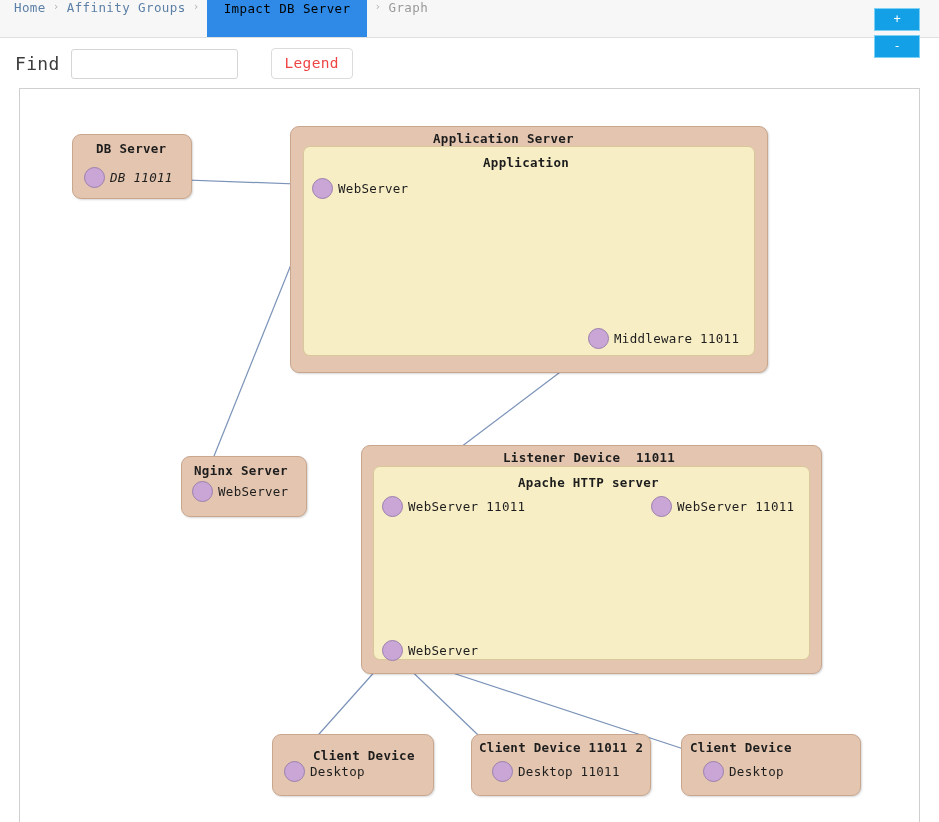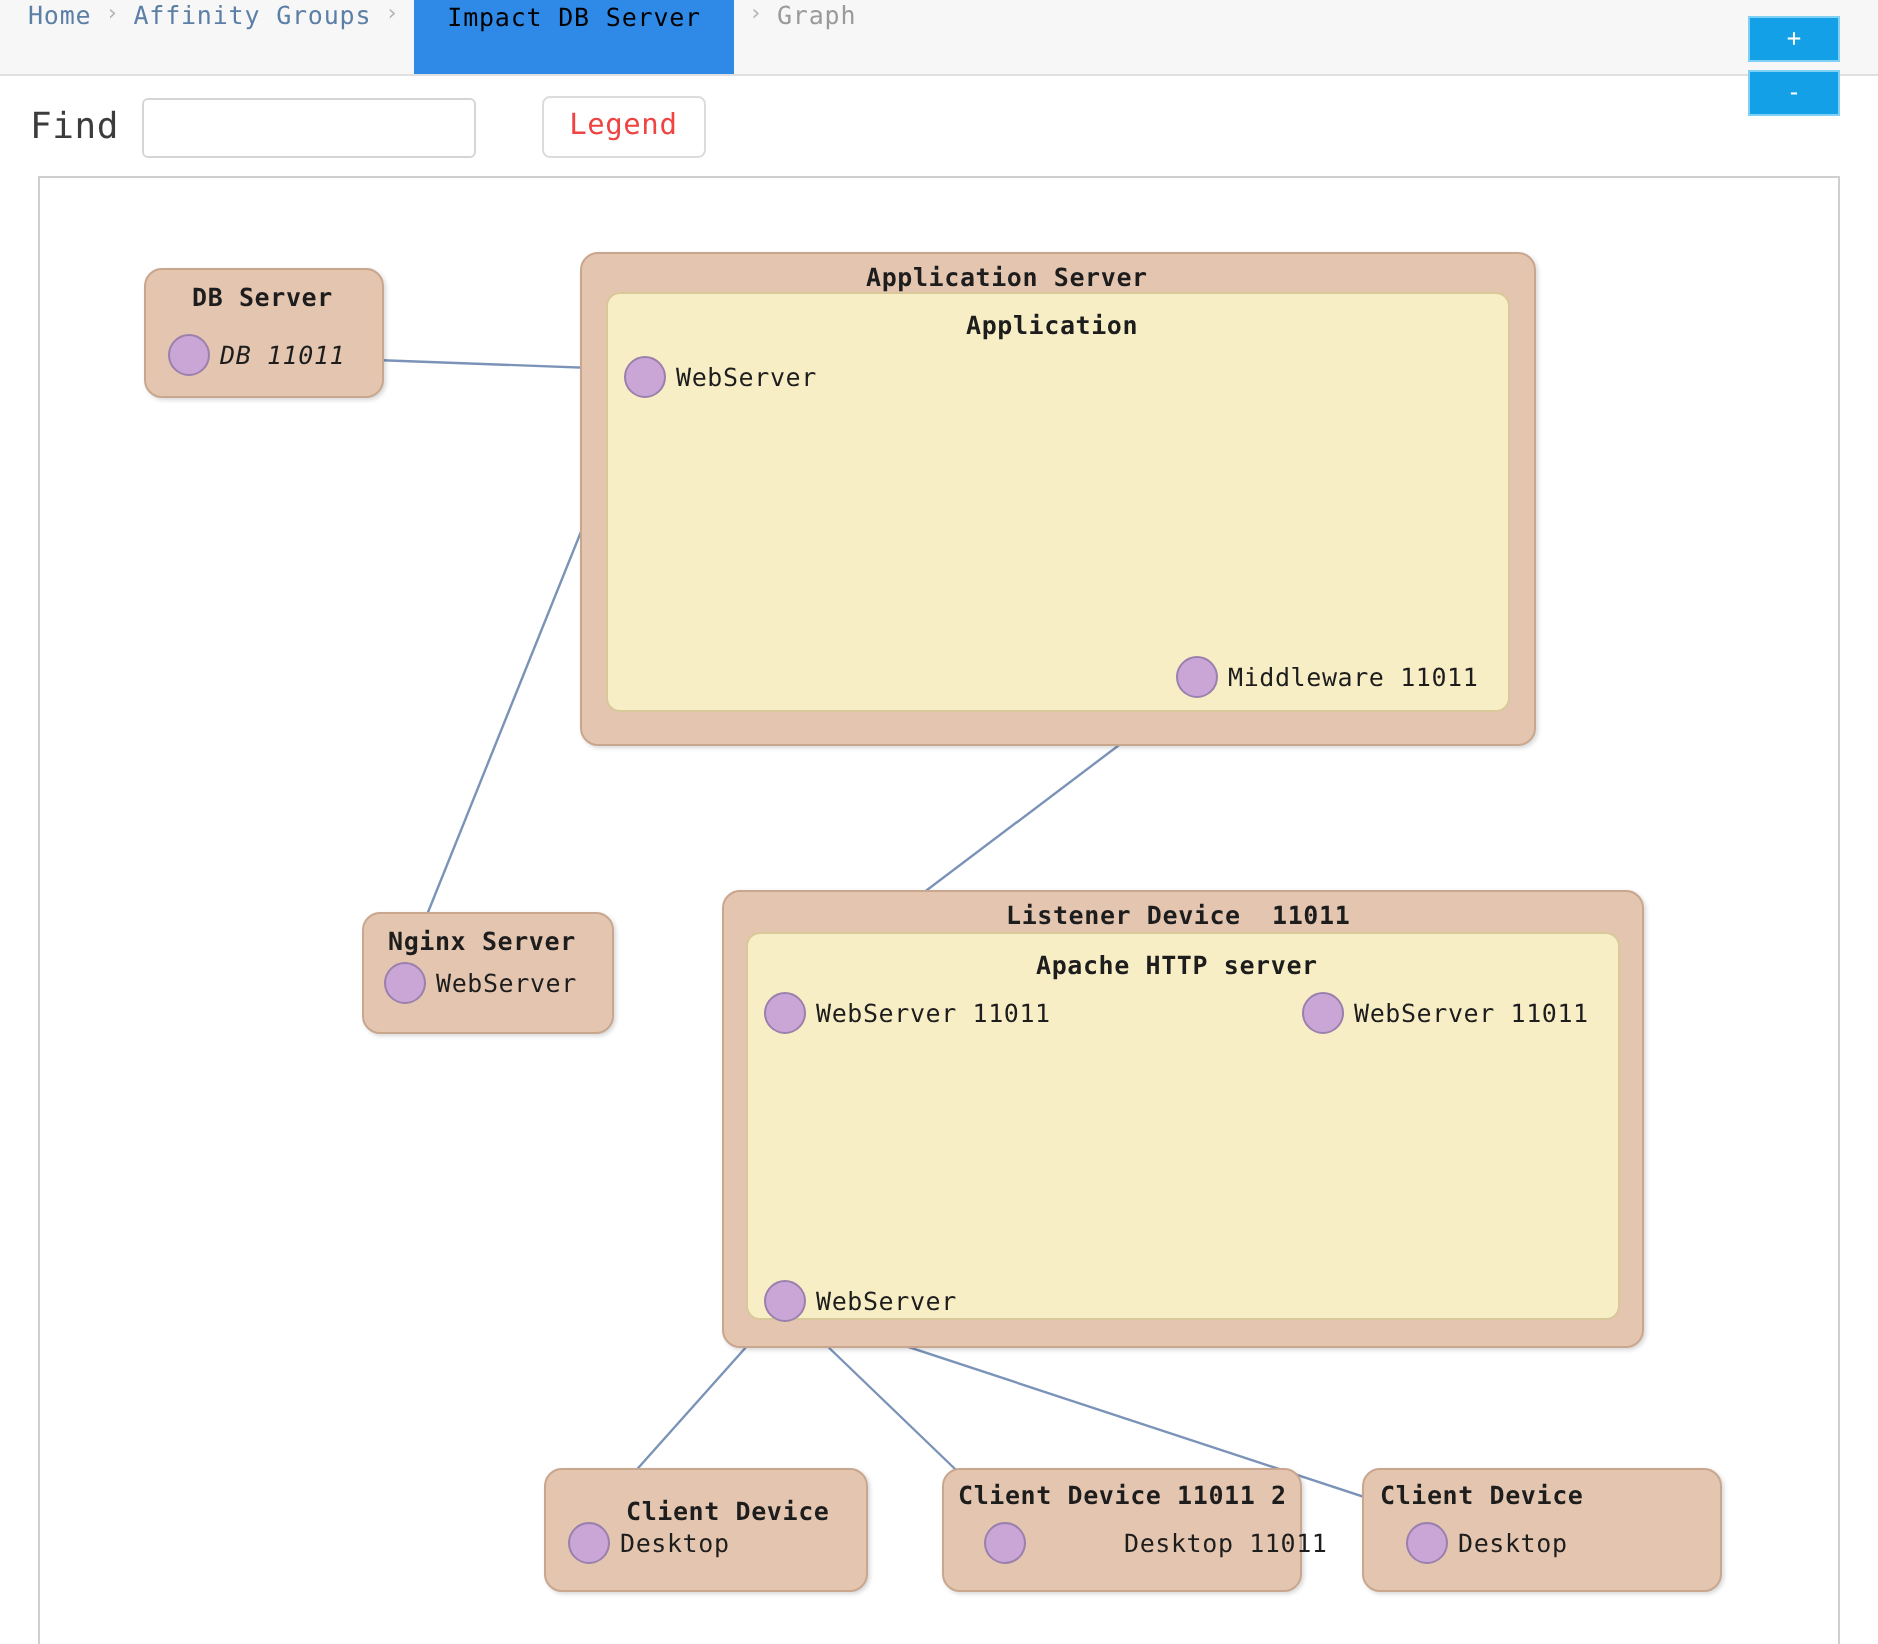--- a/index.html
+++ b/index.html
@@ -230,21 +230,21 @@
     </div>
   <div id="nodes-layer">
       <div class="node" style="left: 64px; top: 78px; font-style: italic;"><span class="node-dot"></span><span class="node-label">DB 11011</span></div>
       <div class="node" style="left: 292px; top: 89px;"><span class="node-dot"></span><span class="node-label">WebServer</span></div>
       <div class="node" style="left: 568px; top: 239px;"><span class="node-dot"></span><span class="node-label">Middleware 11011</span></div>
       <div class="node" style="left: 172px; top: 392px;"><span class="node-dot"></span><span class="node-label">WebServer</span></div>
       <div class="node" style="left: 362px; top: 407px;"><span class="node-dot"></span><span class="node-label">WebServer 11011</span></div>
       <div class="node" style="left: 631px; top: 407px;"><span class="node-dot"></span><span class="node-label">WebServer 11011</span></div>
       <div class="node" style="left: 362px; top: 551px;"><span class="node-dot"></span><span class="node-label">WebServer</span></div>
       <div class="node" style="left: 264px; top: 672px;"><span class="node-dot"></span><span class="node-label">Desktop</span></div>
-      <div class="node" style="left: 472px; top: 672px; gap: 44px;"><span class="node-dot"></span><span class="node-label">Desktop 11011</span></div>
+      <div class="node" style="left: 472px; top: 672px;"><span class="node-dot"></span><span class="node-label">Desktop 11011</span></div>
       <div class="node" style="left: 683px; top: 672px;"><span class="node-dot"></span><span class="node-label">Desktop</span></div>
     </div>
 </div>
 
 <div id="zoom-controls">
   <button class="zoom-btn" id="zoom-in-button">+</button>
   <button class="zoom-btn" id="zoom-out-button">-</button>
 </div>
 
 </body></html>

